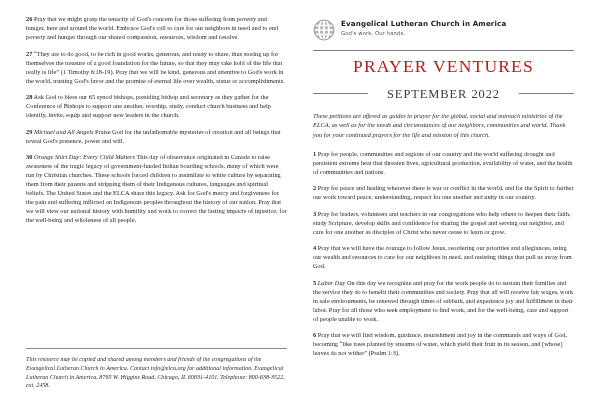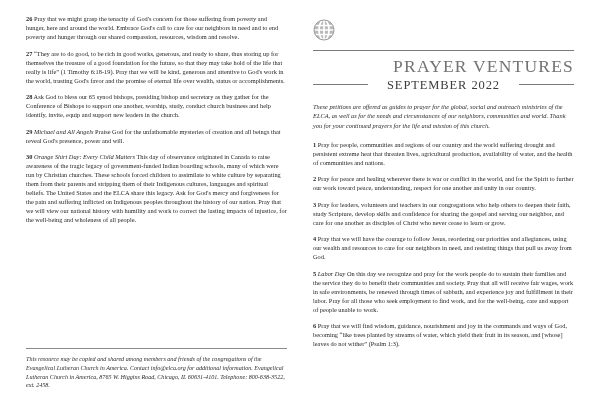--- a/index.html
+++ b/index.html
@@ -70,27 +70,27 @@
     margin-top: 1.5px;
     line-height: 1.25;
   }
 
   
   .rule-top {
     border-top: 1.1px solid #7a7a7a;
     margin: 0 0 7px 0;
   }
   .doc-title {
-    text-align: right;
+    text-align: center;
     font-size: 17.5px;
     letter-spacing: 1.2px;
-    color: #737373;
+    color: #b91c1c;
     font-family: "Liberation Serif", "DejaVu Serif", serif;
     line-height: 1;
-    margin-bottom: 3px;
+    margin-bottom: 12px;
   }
   .subtitle-row {
     display: flex;
     align-items: center;
     gap: 19px;
     margin-bottom: 11px;
   }
   .subtitle-row .dash {
     flex: 1 1 auto;
     height: 0;
@@ -199,20 +199,24 @@
           <g clip-path="url(#circClip)" fill="none" stroke="#ffffff" stroke-width="3.4">
             <path d="M22 0 V44"></path>
             <path d="M0 22 H44"></path>
             <ellipse cx="22" cy="22" rx="10" ry="20"></ellipse>
             <path d="M2 13 H42"></path>
             <path d="M2 31 H42"></path>
           </g>
           <circle cx="22" cy="22" r="20" fill="none" stroke="#9a9a9a" stroke-width="2"></circle>
         </svg>
       </div>
+      <div class="brand-text">
+        <div class="brand-name">Evangelical Lutheran Church in America</div>
+        <div class="brand-tagline">God's work. Our hands.</div>
+      </div>
     </div>
 
     <div class="rule-top"></div>
 
     <div class="doc-title">PRAYER VENTURES</div>
 
     <div class="subtitle-row">
       <span class="dash"></span>
       <span class="doc-subtitle">SEPTEMBER 2022</span>
       <span class="dash"></span>

